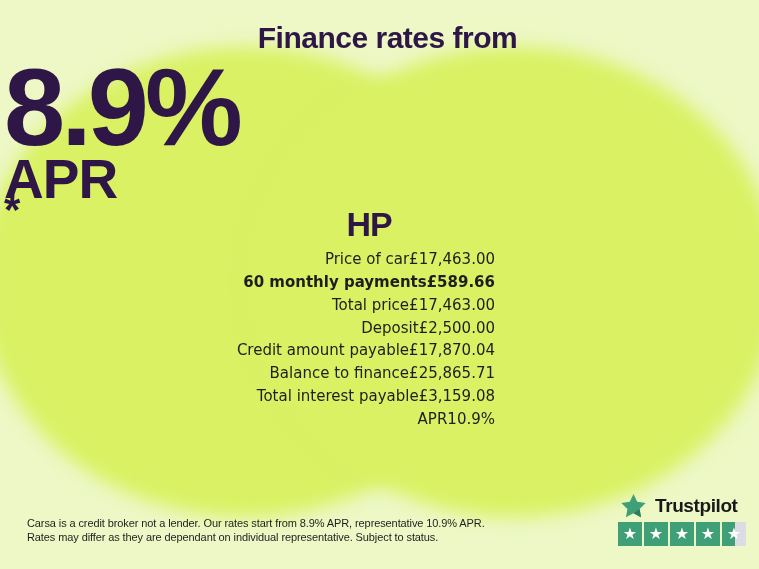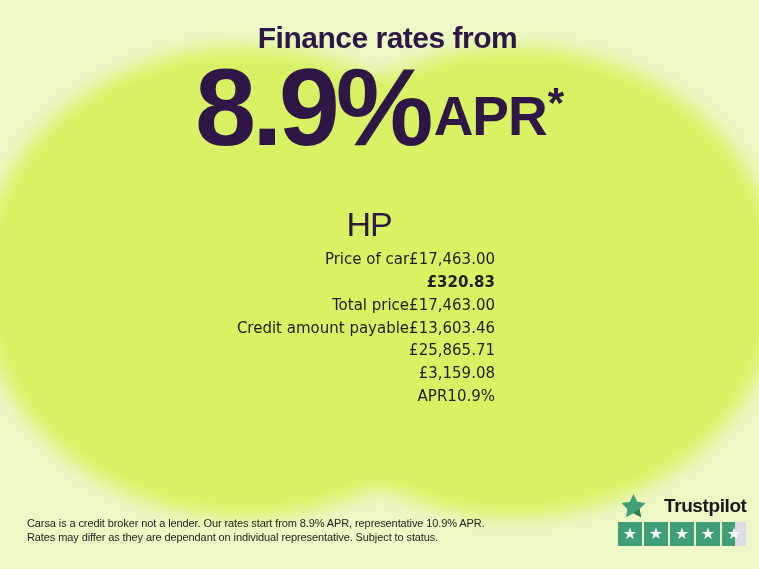--- a/index.html
+++ b/index.html
@@ -35,30 +35,30 @@
   .promo-title{
     position:absolute;top:21px;left:0;width:100%;
     text-align:center;
     font-size:30px;font-weight:800;letter-spacing:-0.5px;
     color:var(--purple);
     padding-left:8px;
   }
   .rate-line{
     position:absolute;top:52px;left:0;width:100%;
     display:flex;justify-content:center;align-items:baseline;
-    color:var(--purple);line-height:1;
+    color:var(--purple);line-height:1;flex-direction:column;
   }
   .rate-number{font-size:110px;font-weight:800;letter-spacing:-4px;}
   .rate-unit{font-size:55px;font-weight:800;letter-spacing:-1px;position:relative;top:-10px;margin-left:4px;}
   .rate-star{font-size:42px;font-weight:800;position:relative;top:-28px;margin-left:1px;}
 
   .hp-title{
     position:absolute;top:205px;left:245px;width:248px;
     text-align:center;
-    font-size:34px;font-weight:400;letter-spacing:-1px;
+    font-size:34px;font-weight:700;letter-spacing:-1px;
     color:var(--purple);
   }
   .finance-table{
     position:absolute;top:248px;left:245px;width:250px;
     font-family:"DejaVu Sans",sans-serif;
     font-size:15px;color:var(--text);
   }
   .f-row{
     height:22.75px;
     display:flex;justify-content:flex-end;align-items:center;
@@ -66,21 +66,21 @@
   }
   .f-row.bold{font-weight:bold;}
 
   .disclaimer{
     position:absolute;left:27px;top:516px;
     font-size:11px;line-height:14px;letter-spacing:-0.1px;
     color:var(--text);
   }
 
   .trustpilot{position:absolute;left:618px;top:492px;}
-  .tp-logo-row{display:flex;align-items:center;gap:17px;margin-left:2px;}
+  .tp-logo-row{display:flex;align-items:center;gap:8px;margin-left:2px;}
   .tp-logo-star{width:27px;height:27px;display:block;}
   .tp-name{
     font-size:19px;font-weight:700;letter-spacing:-0.4px;
     color:var(--tp-text);
   }
   .tp-stars{display:flex;gap:2px;margin-top:3px;}
   .tp-star-box{
     width:24px;height:24px;
     background:var(--tp-green);
     display:flex;align-items:center;justify-content:center;
@@ -107,34 +107,41 @@
     </div>
 
     <div class="hp-title">HP</div>
 
     <div class="finance-table">
       <div class="f-row">
         <span>Price of car</span>
         <span>£17,463.00</span>
       </div>
       <div class="f-row bold">
-        <span>£320.83</span>
+        <span>60 monthly payments</span>
+        <span>£589.66</span>
       </div>
       <div class="f-row">
         <span>Total price</span>
         <span>£17,463.00</span>
       </div>
       <div class="f-row">
-        <span>Credit amount payable</span>
-        <span>£13,603.46</span>
+        <span>Deposit</span>
+        <span>£2,500.00</span>
       </div>
       <div class="f-row">
+        <span>Credit amount payable</span>
+        <span>£17,870.04</span>
+      </div>
+      <div class="f-row">
+        <span>Balance to finance</span>
         <span>£25,865.71</span>
       </div>
       <div class="f-row">
+        <span>Total interest payable</span>
         <span>£3,159.08</span>
       </div>
       <div class="f-row">
         <span>APR</span>
         <span>10.9%</span>
       </div>
     </div>
 
     <div class="disclaimer">
       <div>Carsa is a credit broker not a lender. Our rates start from 8.9% APR, representative 10.9% APR.</div>

